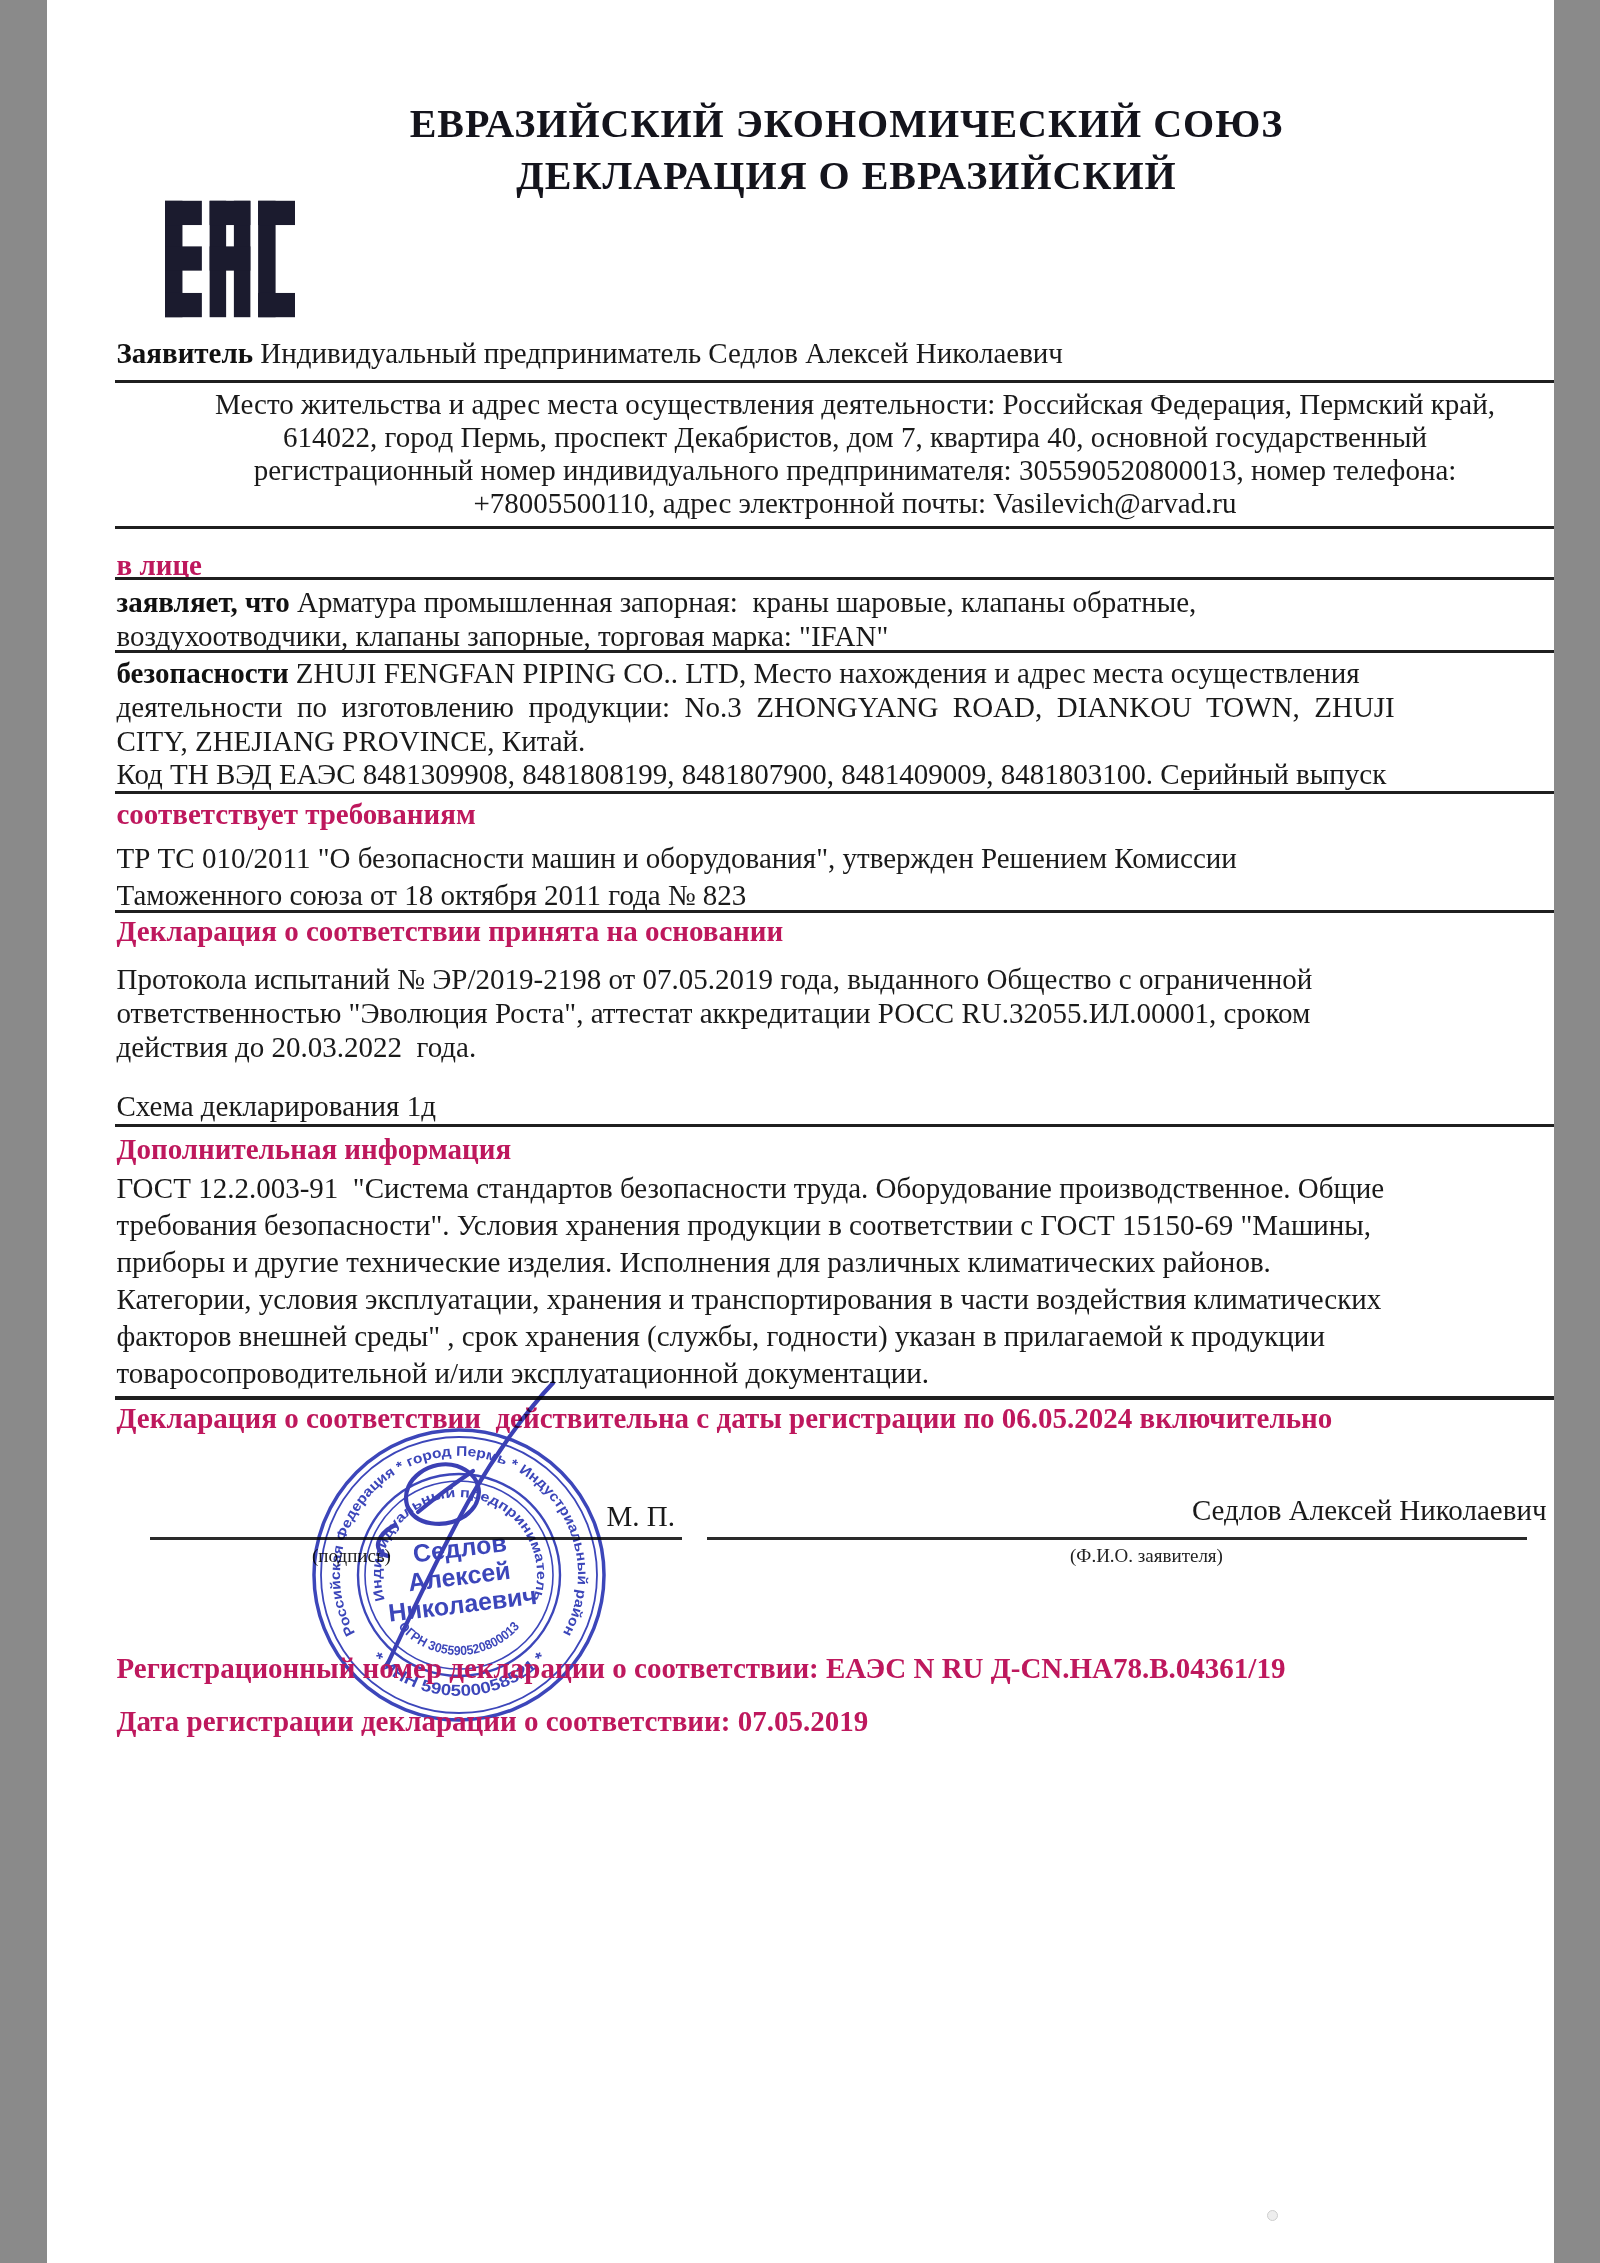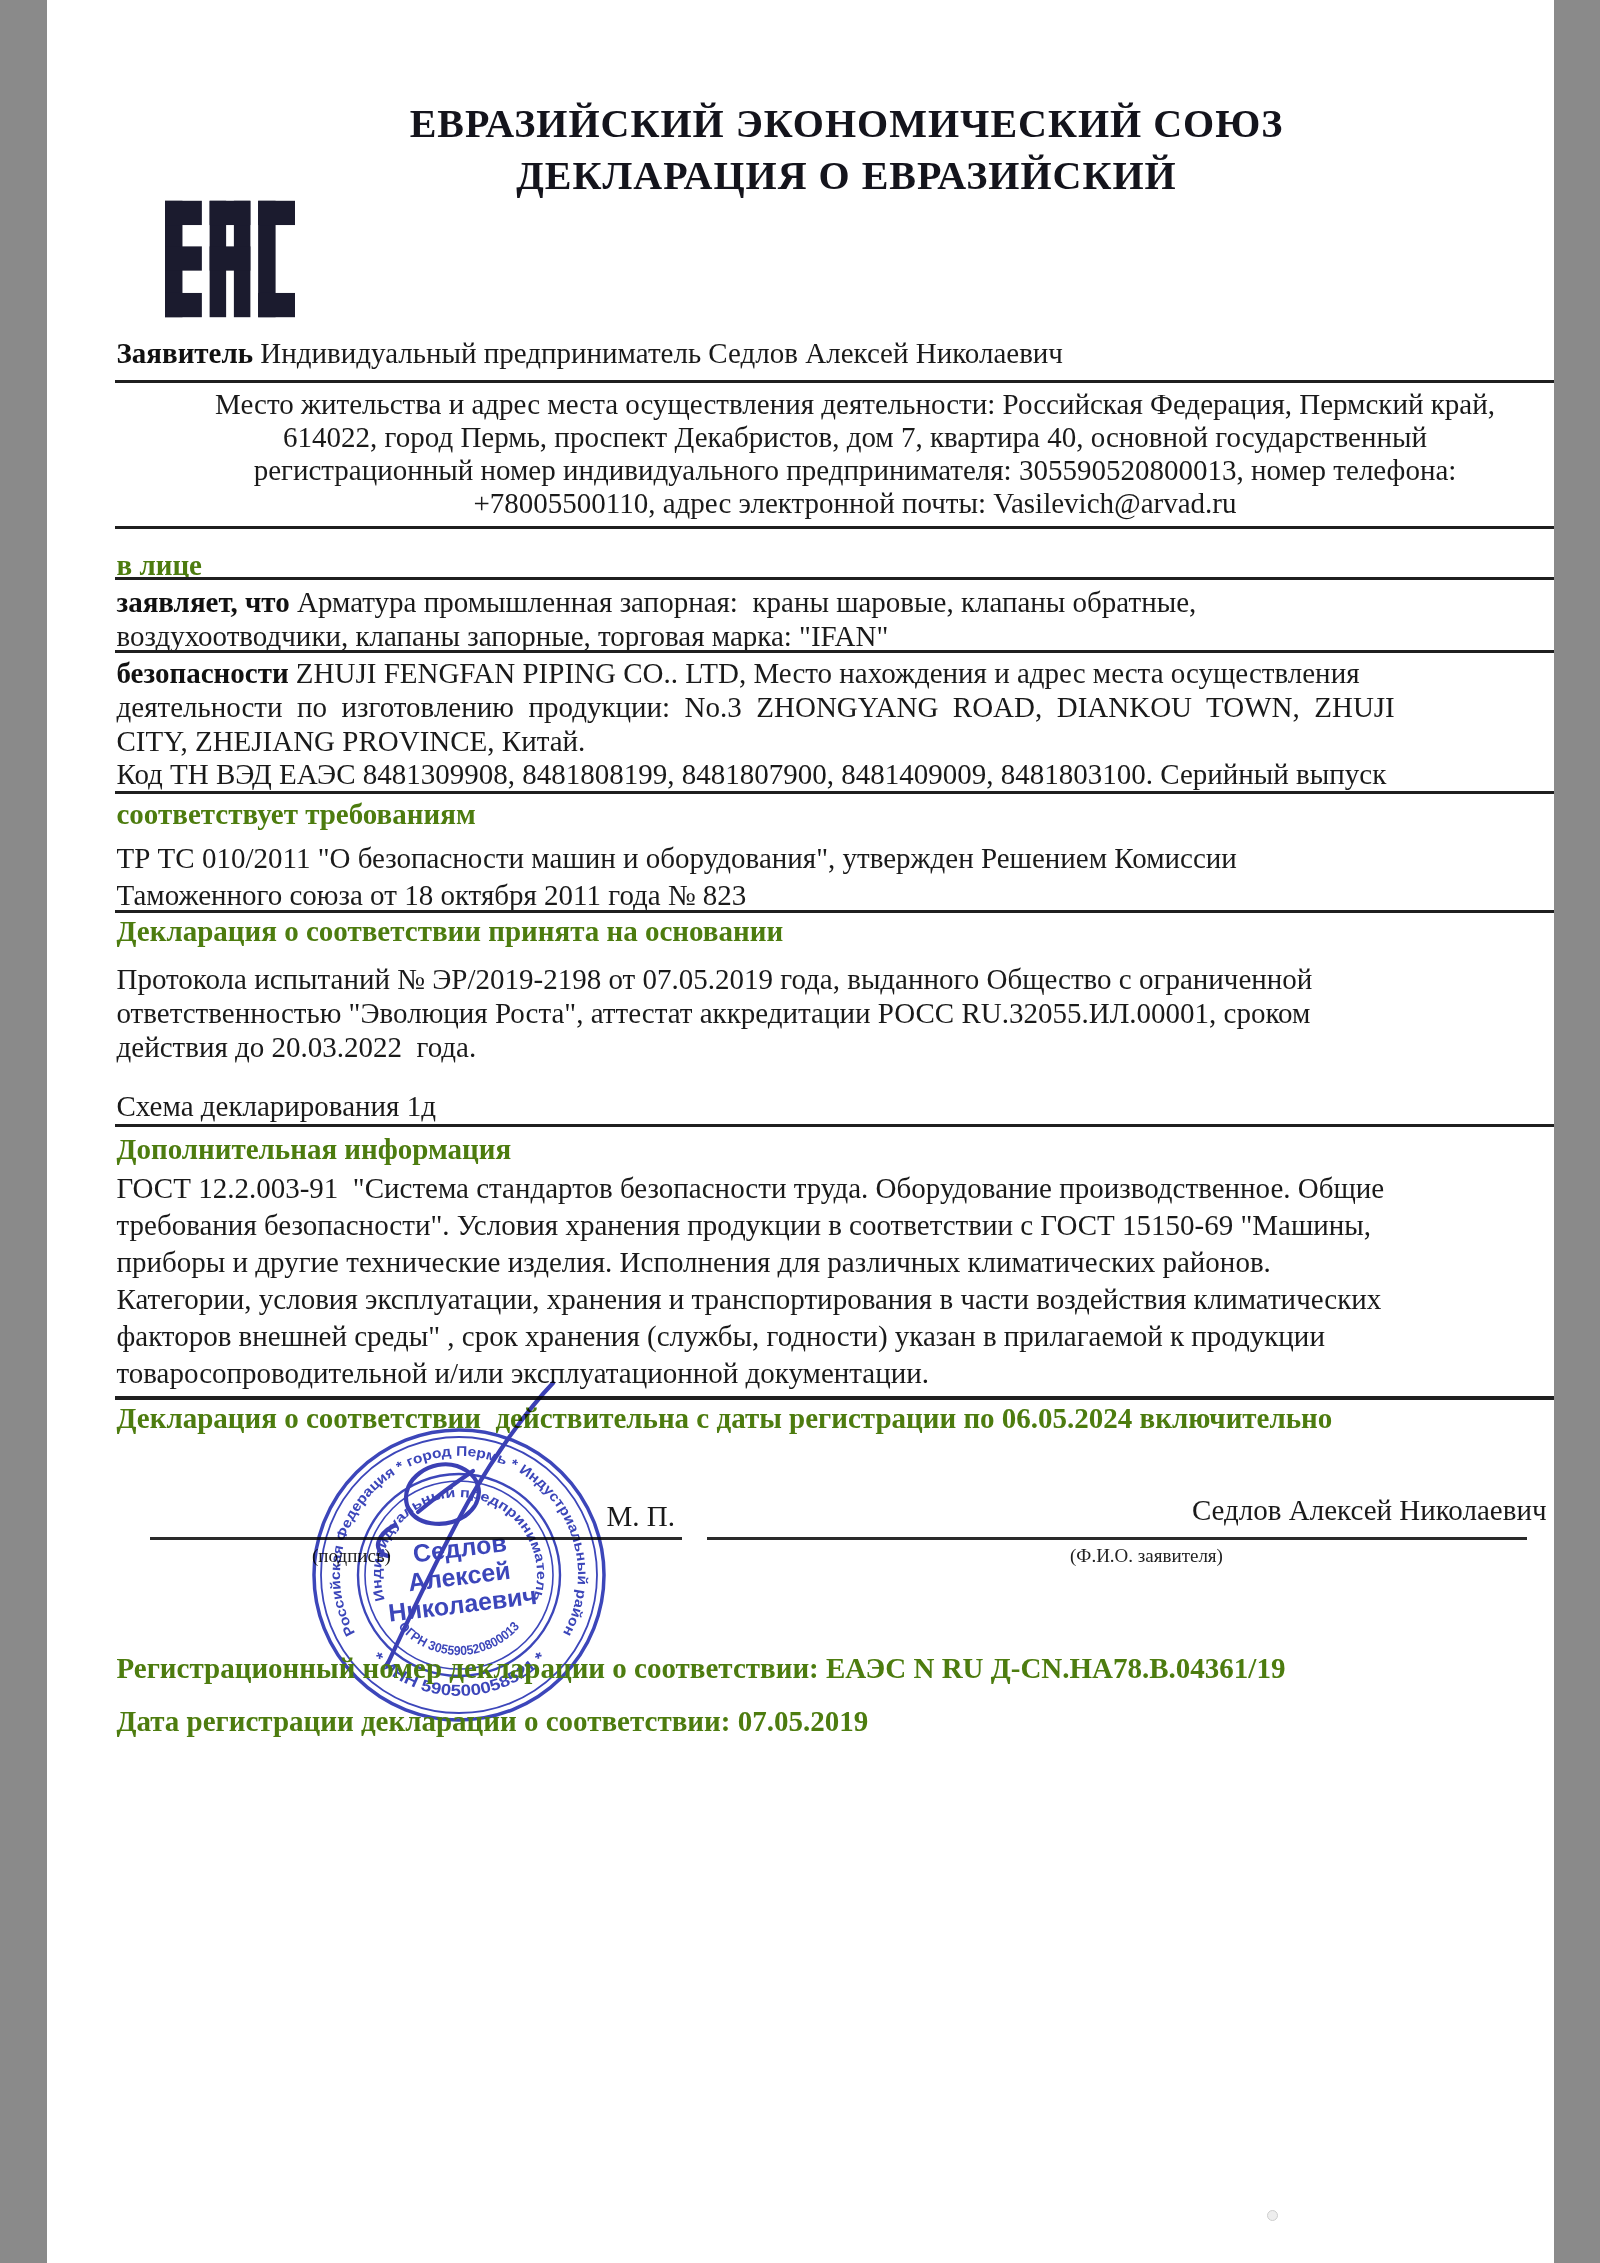--- a/index.html
+++ b/index.html
@@ -10,21 +10,21 @@
     color:#161616;
   }
   .abs{position:absolute;}
   .title{width:1600px;text-align:center;font-weight:bold;font-size:40px;letter-spacing:1px;color:#14141c;}
   .body-text{font-size:29px;line-height:33px;white-space:pre-wrap;width:1477px;color:#1a1a1a;}
   .lh34{line-height:34px;}
   .lh37{line-height:37px;}
   b.lbl{font-weight:bold;color:#111;}
   .rule{left:68px;width:1477px;border-top:3px solid #1f1f1f;height:0;}
   .rule.thick{border-top-width:4px;}
-  .bold-row{font-weight:bold;color:#4d7c0f;}
+  .bold-row{font-weight:bold;color:#be185d;}
   .sig-line{border-top:3px solid #2a2a2a;height:0;}
   .caption{font-size:19px;color:#222;}
   .stamp-wrap{mix-blend-mode:multiply;opacity:0.92;}
   .speck{width:9px;height:9px;border-radius:50%;border:1px solid #b9b9b9;background:#e7e7e7;opacity:0.7;}
 </style>
 </head>
 <body>
 
 <div class="page">
 

